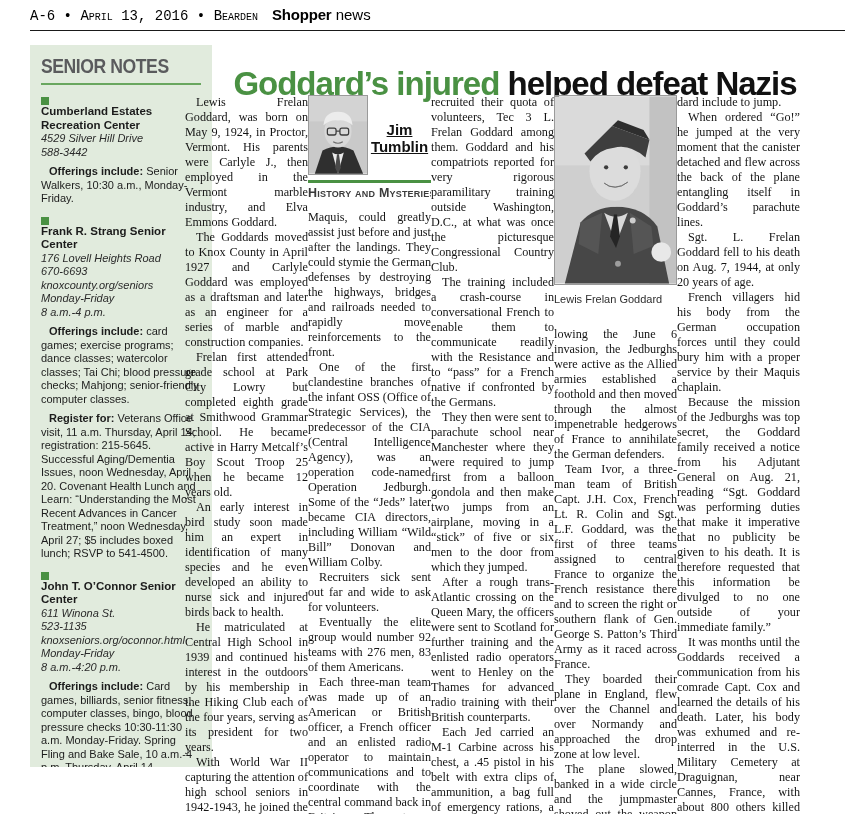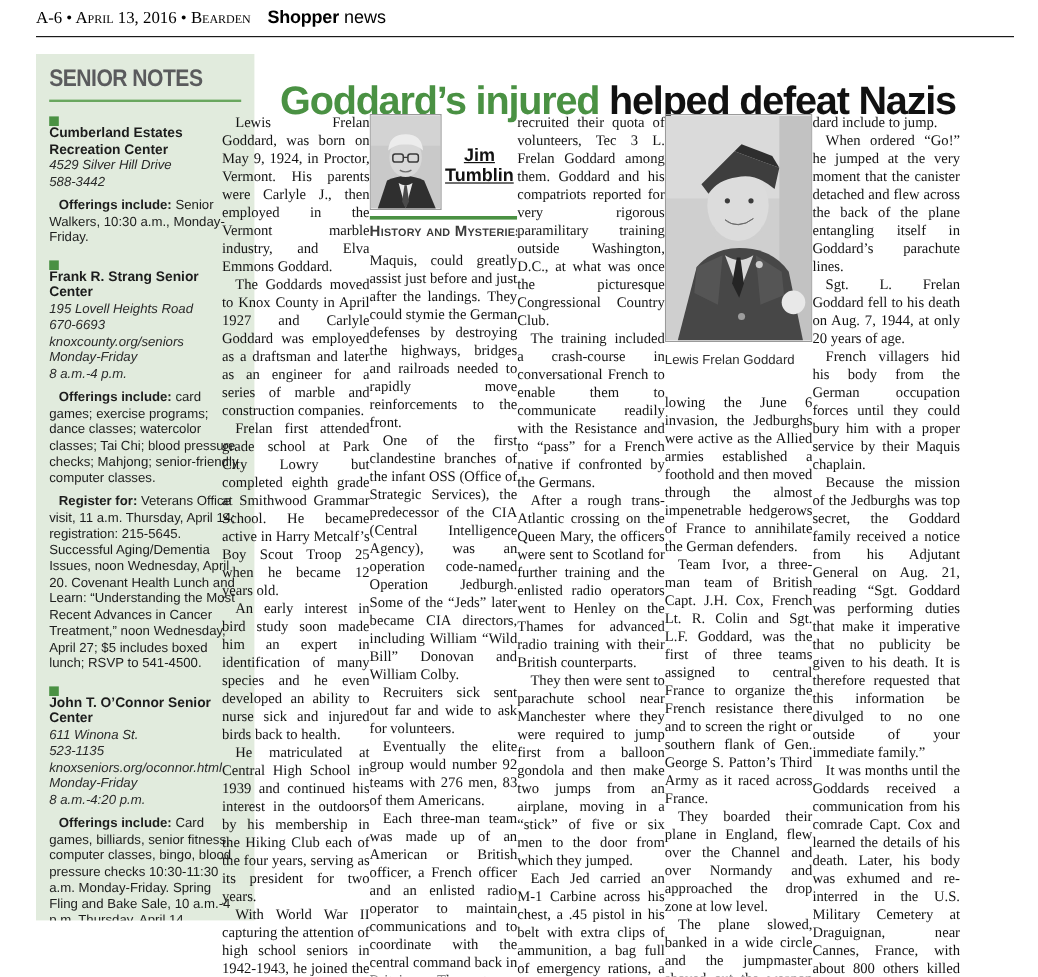--- a/index.html
+++ b/index.html
@@ -1,21 +1,21 @@
 <!DOCTYPE html>
 <html><head>
 <meta charset="utf-8">
 <style>
   html,body{margin:0;padding:0;background:#ffffff;}
   .page{position:relative;width:865px;height:814px;background:#fff;overflow:hidden;
         font-family:"Liberation Serif",serif;color:#141414;}
 
   
   .masthead{position:absolute;left:30px;top:6px;width:815px;height:22px;white-space:nowrap;}
-  .page-info{font-family:Liberation Serif, serif;font-variant:small-caps;font-size:14px;color:#000;}
+  .page-info{font-family:Liberation Mono, monospace;font-variant:small-caps;font-size:14px;color:#000;}
   .brand{font-family:"Liberation Sans",sans-serif;font-size:15px;color:#000;margin-left:10px;}
   .brand b{font-weight:bold;letter-spacing:-0.2px;}
   .masthead-rule{position:absolute;left:30px;top:30px;width:815px;border-top:1.5px solid #1a1a1a;}
 
   
   .sidebar{position:absolute;left:30px;top:45px;width:182px;height:722px;background:#e1ebdd;
            box-sizing:border-box;padding:10px 11px 10px 11px;overflow:hidden;
            font-family:Liberation Sans, sans-serif;}
   .sb-title{font-size:20px;font-weight:bold;color:#5a5b5d;letter-spacing:-0.5px;
             transform:scaleX(0.88);transform-origin:left;white-space:nowrap;margin:0;}
@@ -78,21 +78,21 @@
             <div class="sb-name">Cumberland Estates Recreation Center</div>
             <div class="sb-detail">4529 Silver Hill Drive</div>
             <div class="sb-detail">588-3442</div>
           </div>
         </div>
         <p class="sb-para"><b>Offerings include:</b> Senior Walkers, 10:30 a.m., Monday-Friday.</p>
         <div class="sb-center">
           <span class="sb-bullet"></span>
           <div>
             <div class="sb-name">Frank R. Strang Senior Center</div>
-            <div class="sb-detail">195 Lovell Heights Road</div>
+            <div class="sb-detail">176 Lovell Heights Road</div>
             <div class="sb-detail">670-6693</div>
             <div class="sb-detail">knoxcounty.org/seniors</div>
             <div class="sb-detail">Monday-Friday</div>
             <div class="sb-detail">8 a.m.-4 p.m.</div>
           </div>
         </div>
         <p class="sb-para"><b>Offerings include:</b> card games; exercise programs; dance classes; watercolor classes; Tai Chi; blood pressure checks; Mahjong; senior-friendly computer classes.</p>
         <p class="sb-para"><b>Register for:</b> Veterans Office visit, 11 a.m. Thursday, April 14; registration: 215-5645. Successful Aging/Dementia Issues, noon Wednesday, April 20. Covenant Health Lunch and Learn: “Understanding the Most Recent Advances in Cancer Treatment,” noon Wednesday, April 27; $5 includes boxed lunch; RSVP to 541-4500.</p>
         <div class="sb-center">
           <span class="sb-bullet"></span>
@@ -151,22 +151,22 @@
           <p class="art-p">Recruiters sick sent out far and wide to ask for volunteers.</p>
           <p class="art-p">Eventually the elite group would number 92 teams with 276 men, 83 of them Americans.</p>
           <p class="art-p">Each three-man team was made up of an American or British officer, a French officer and an enlisted radio operator to maintain communications and to coordinate with the central command back in Britain. The teams would parachute into German-occupied France and rendezvous with the Maquis and re-supply them with arms, ammunition, food and other supplies.</p>
         </div>
     </div>
 
     <div class="col">
       <div>
           <p class="art-p cont">recruited their quota of volunteers, Tec 3 L. Frelan Goddard among them. Goddard and his compatriots reported for very rigorous paramilitary training outside Washington, D.C., at what was once the picturesque Congressional Country Club.</p>
           <p class="art-p">The training included a crash-course in conversational French to enable them to communicate readily with the Resistance and to “pass” for a French native if confronted by the Germans.</p>
+          <p class="art-p">They then were sent to parachute school near Manchester where they were required to jump first from a balloon gondola and then make two jumps from an airplane, moving in a “stick” of five or six men to the door from which they jumped.</p>
           <p class="art-p">After a rough trans-Atlantic crossing on the Queen Mary, the officers were sent to Scotland for further training and the enlisted radio operators went to Henley on the Thames for advanced radio training with their British counterparts.</p>
-          <p class="art-p">They then were sent to parachute school near Manchester where they were required to jump first from a balloon gondola and then make two jumps from an airplane, moving in a “stick” of five or six men to the door from which they jumped.</p>
           <p class="art-p">Each Jed carried an M-1 Carbine across his chest, a .45 pistol in his belt with extra clips of ammunition, a bag full of emergency rations, a first aid kit, a commando knife and his binoculars.</p>
         </div>
     </div>
 
     <div class="col">
       <svg class="soldier-photo" viewBox="0 0 123 190" xmlns="http://www.w3.org/2000/svg">
         <rect width="123" height="190" fill="#cfcfcf"></rect>
         <rect x="0" y="0" width="123" height="70" fill="#dadada"></rect>
         <rect x="96" y="0" width="27" height="190" fill="#c2c2c2"></rect>
         <path d="M10 190 L26 128 Q40 112 62 112 Q90 112 104 132 L116 190 Z" fill="#474747"></path>

